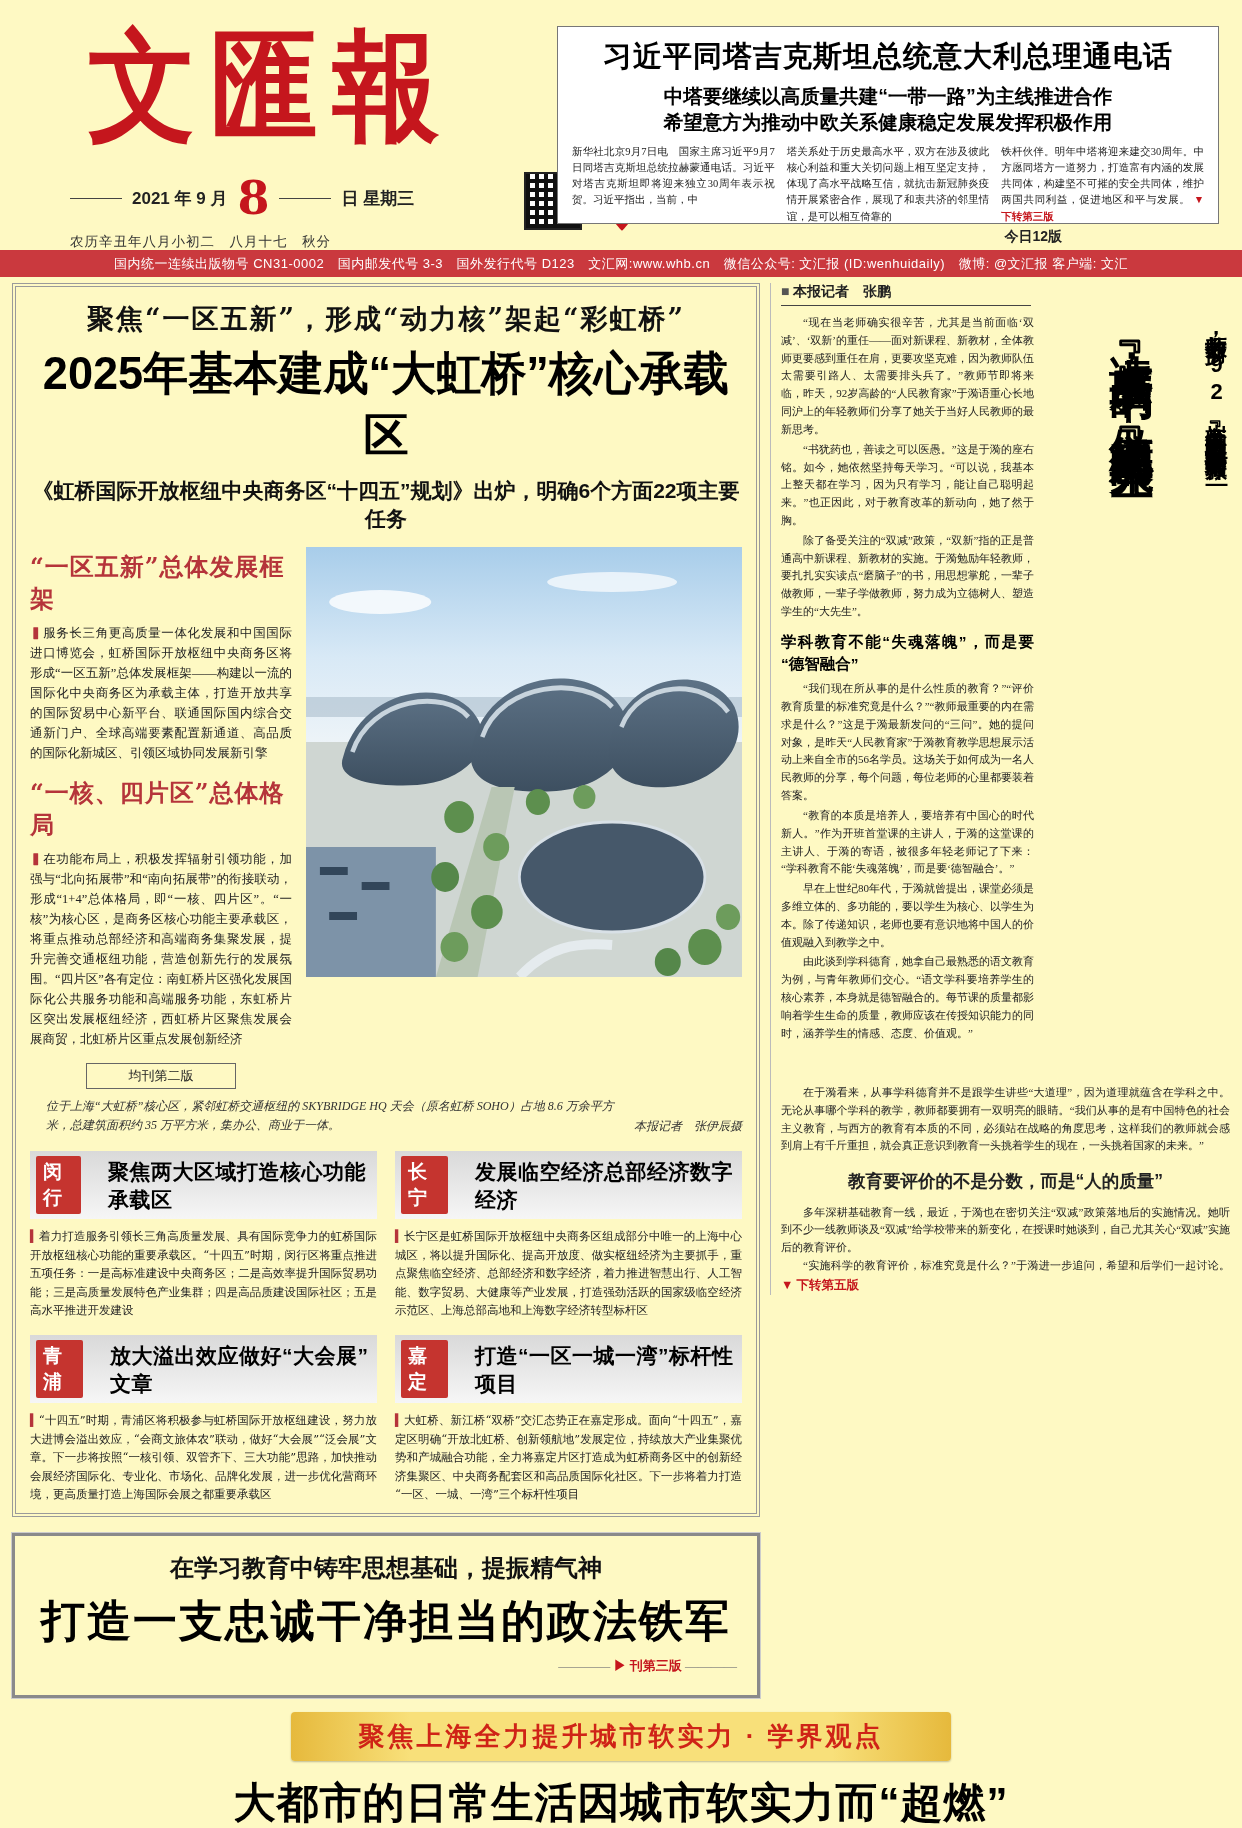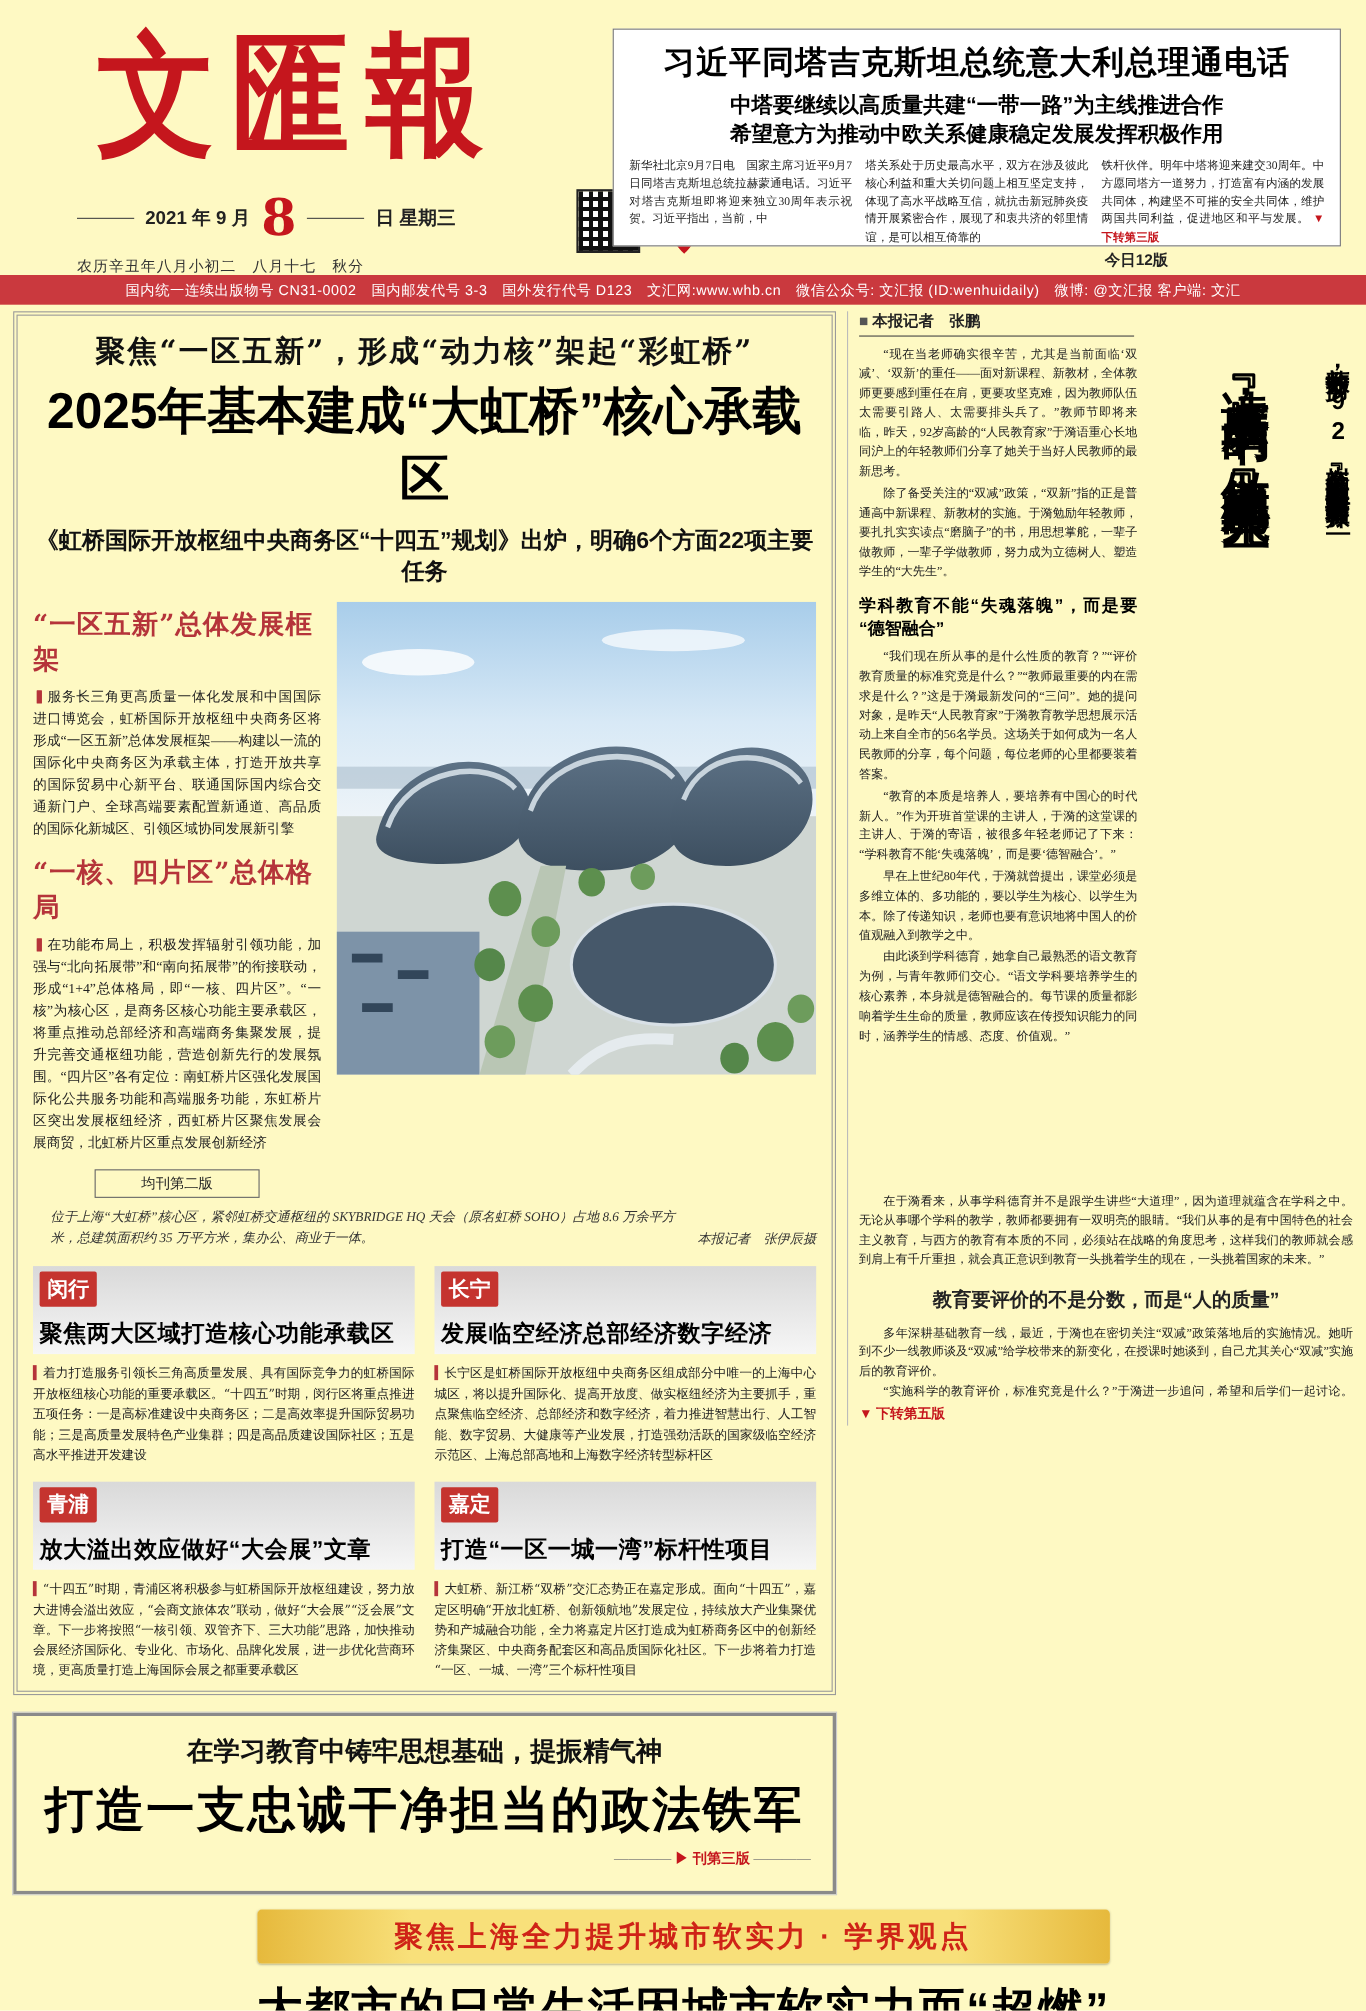--- a/index.html
+++ b/index.html
@@ -63,22 +63,22 @@
   .more-box { margin:14px auto 0; width:150px; border:1px solid #666; text-align:center;
         font-size:13px; padding:3px 0; color:#222; }
   .photo-wrap { flex:1; }
   .photo-svg { width:100%; height:430px; display:block; }
   .caption-row { display:flex; margin-top:8px; gap:10px;justify-content:center; }
   .caption { flex:1; font-style:italic; font-size:12px; line-height:1.6; color:#333; padding-left:16px; }
   .credit { white-space:nowrap; font-style:italic; font-size:12px; color:#333; align-self:flex-end; }
 
   .districts { display:grid; grid-template-columns:1fr 1fr; gap:16px 18px; margin-top:16px; }
   .district { }
-  .d-head { display:flex; align-items:flex-start; gap:10px; background:linear-gradient(#d9d9d9,#f6f6f6);
-        padding:5px 6px;flex-direction:column; }
+  .d-head { display:flex; align-items:flex-end; gap:27px; background:linear-gradient(#d9d9d9,#f6f6f6);
+        padding:5px 6px; }
   .d-badge { background:#c5342f; color:#fff; font-weight:bold; font-size:19px; padding:3px 7px;
         font-family:"Liberation Sans", sans-serif; border-radius:2px; }
   .d-title { font-weight:bold; font-size:21px; color:#000; font-family:"Liberation Sans", sans-serif;
         letter-spacing:0.5px; }
   .d-body { margin-top:8px; font-size:11.5px; line-height:1.6; text-align:justify; color:#222;
         font-family:"DejaVu Serif", serif; }
 
   .banner-box { border:3px solid #8a8a8a; outline:1px solid #ccc; margin-top:16px; padding:16px 20px 20px;
         position:relative; }
   .banner-kicker { text-align:center; font-size:24px; font-weight:bold; color:#111;
@@ -105,21 +105,21 @@
         color:#000; font-family:"Liberation Sans", sans-serif; line-height:1.3; letter-spacing:2px;
         flex:0 0 62px; padding-top:4px; }
   .t-cont { margin-top:10px; font-size:11px; line-height:1.62; text-align:justify; color:#222; }
   .t-cont p { text-indent:2em; }
   .t-sub2 { text-align:center; font-weight:bold; font-size:17.5px; font-family:"Liberation Sans", sans-serif;
         margin:12px 0 8px; }
   .t-jump { color:#c5161d; font-weight:bold; text-align:right; font-size:12.5px; margin-top:4px; }
 
   
   .bottom { position:relative; margin-top:14px; padding:0 14px; }
-  .gold-banner { width:775px; margin:0 auto; background:linear-gradient(90deg,#e6b93c,#f8e07a 18%,#f8e07a 82%,#e6b93c);
+  .gold-banner { width:660px; margin:0 auto; background:linear-gradient(90deg,#e6b93c,#f8e07a 18%,#f8e07a 82%,#e6b93c);
         border-radius:4px; padding:7px 0; text-align:center; color:#cf2317; font-weight:bold; font-size:26px;
         font-family:"Liberation Sans", sans-serif; letter-spacing:3px; box-shadow:0 1px 2px rgba(0,0,0,0.25); }
   .soft-head { text-align:center; font-size:42px; font-weight:bold; color:#000; margin-top:14px;
         font-family:"Liberation Sans", sans-serif; letter-spacing:1px; }
 </style>
 </head>
 <body>
 
 <div class="page">
 
@@ -291,20 +291,21 @@
 
     <div class="right-col">
       <div class="byline">
         <span class="sq">■</span>
         <span>本报记者</span>　<b>张鹏</b>
       </div>
 
       <div class="teacher-row">
         <div class="t-text">
           <p>“现在当老师确实很辛苦，尤其是当前面临‘双减’、‘双新’的重任——面对新课程、新教材，全体教师更要感到重任在肩，更要攻坚克难，因为教师队伍太需要引路人、太需要排头兵了。”教师节即将来临，昨天，92岁高龄的“人民教育家”于漪语重心长地同沪上的年轻教师们分享了她关于当好人民教师的最新思考。</p>
+          <p>“书犹药也，善读之可以医愚。”这是于漪的座右铭。如今，她依然坚持每天学习。“可以说，我基本上整天都在学习，因为只有学习，能让自己聪明起来。”也正因此，对于教育改革的新动向，她了然于胸。</p>
           <p>除了备受关注的“双减”政策，“双新”指的正是普通高中新课程、新教材的实施。于漪勉励年轻教师，要扎扎实实读点“磨脑子”的书，用思想掌舵，一辈子做教师，一辈子学做教师，努力成为立德树人、塑造学生的“大先生”。</p>
           <div class="t-sub">学科教育不能“失魂落魄”，而是要“德智融合”</div>
           <p>“我们现在所从事的是什么性质的教育？”“评价教育质量的标准究竟是什么？”“教师最重要的内在需求是什么？”这是于漪最新发问的“三问”。她的提问对象，是昨天“人民教育家”于漪教育教学思想展示活动上来自全市的56名学员。这场关于如何成为一名人民教师的分享，每个问题，每位老师的心里都要装着答案。</p>
           <p>“教育的本质是培养人，要培养有中国心的时代新人。”作为开班首堂课的主讲人，于漪的这堂课的主讲人、于漪的寄语，被很多年轻老师记了下来：“学科教育不能‘失魂落魄’，而是要‘德智融合’。”</p>
           <p>早在上世纪80年代，于漪就曾提出，课堂必须是多维立体的、多功能的，要以学生为核心、以学生为本。除了传递知识，老师也要有意识地将中国人的价值观融入到教学之中。</p>
           <p>由此谈到学科德育，她拿自己最熟悉的语文教育为例，与青年教师们交心。“语文学科要培养学生的核心素养，本身就是德智融合的。每节课的质量都影响着学生生命的质量，教师应该在传授知识能力的同时，涵养学生的情感、态度、价值观。”</p>
         </div>
         <div class="v-headline">读点『磨脑子』的书，做立德树人的『大先生』</div>
         <div class="v-kicker">教师节前夕，92岁高龄的『人民教育家』于漪寄语年轻教师——</div>
       </div>

